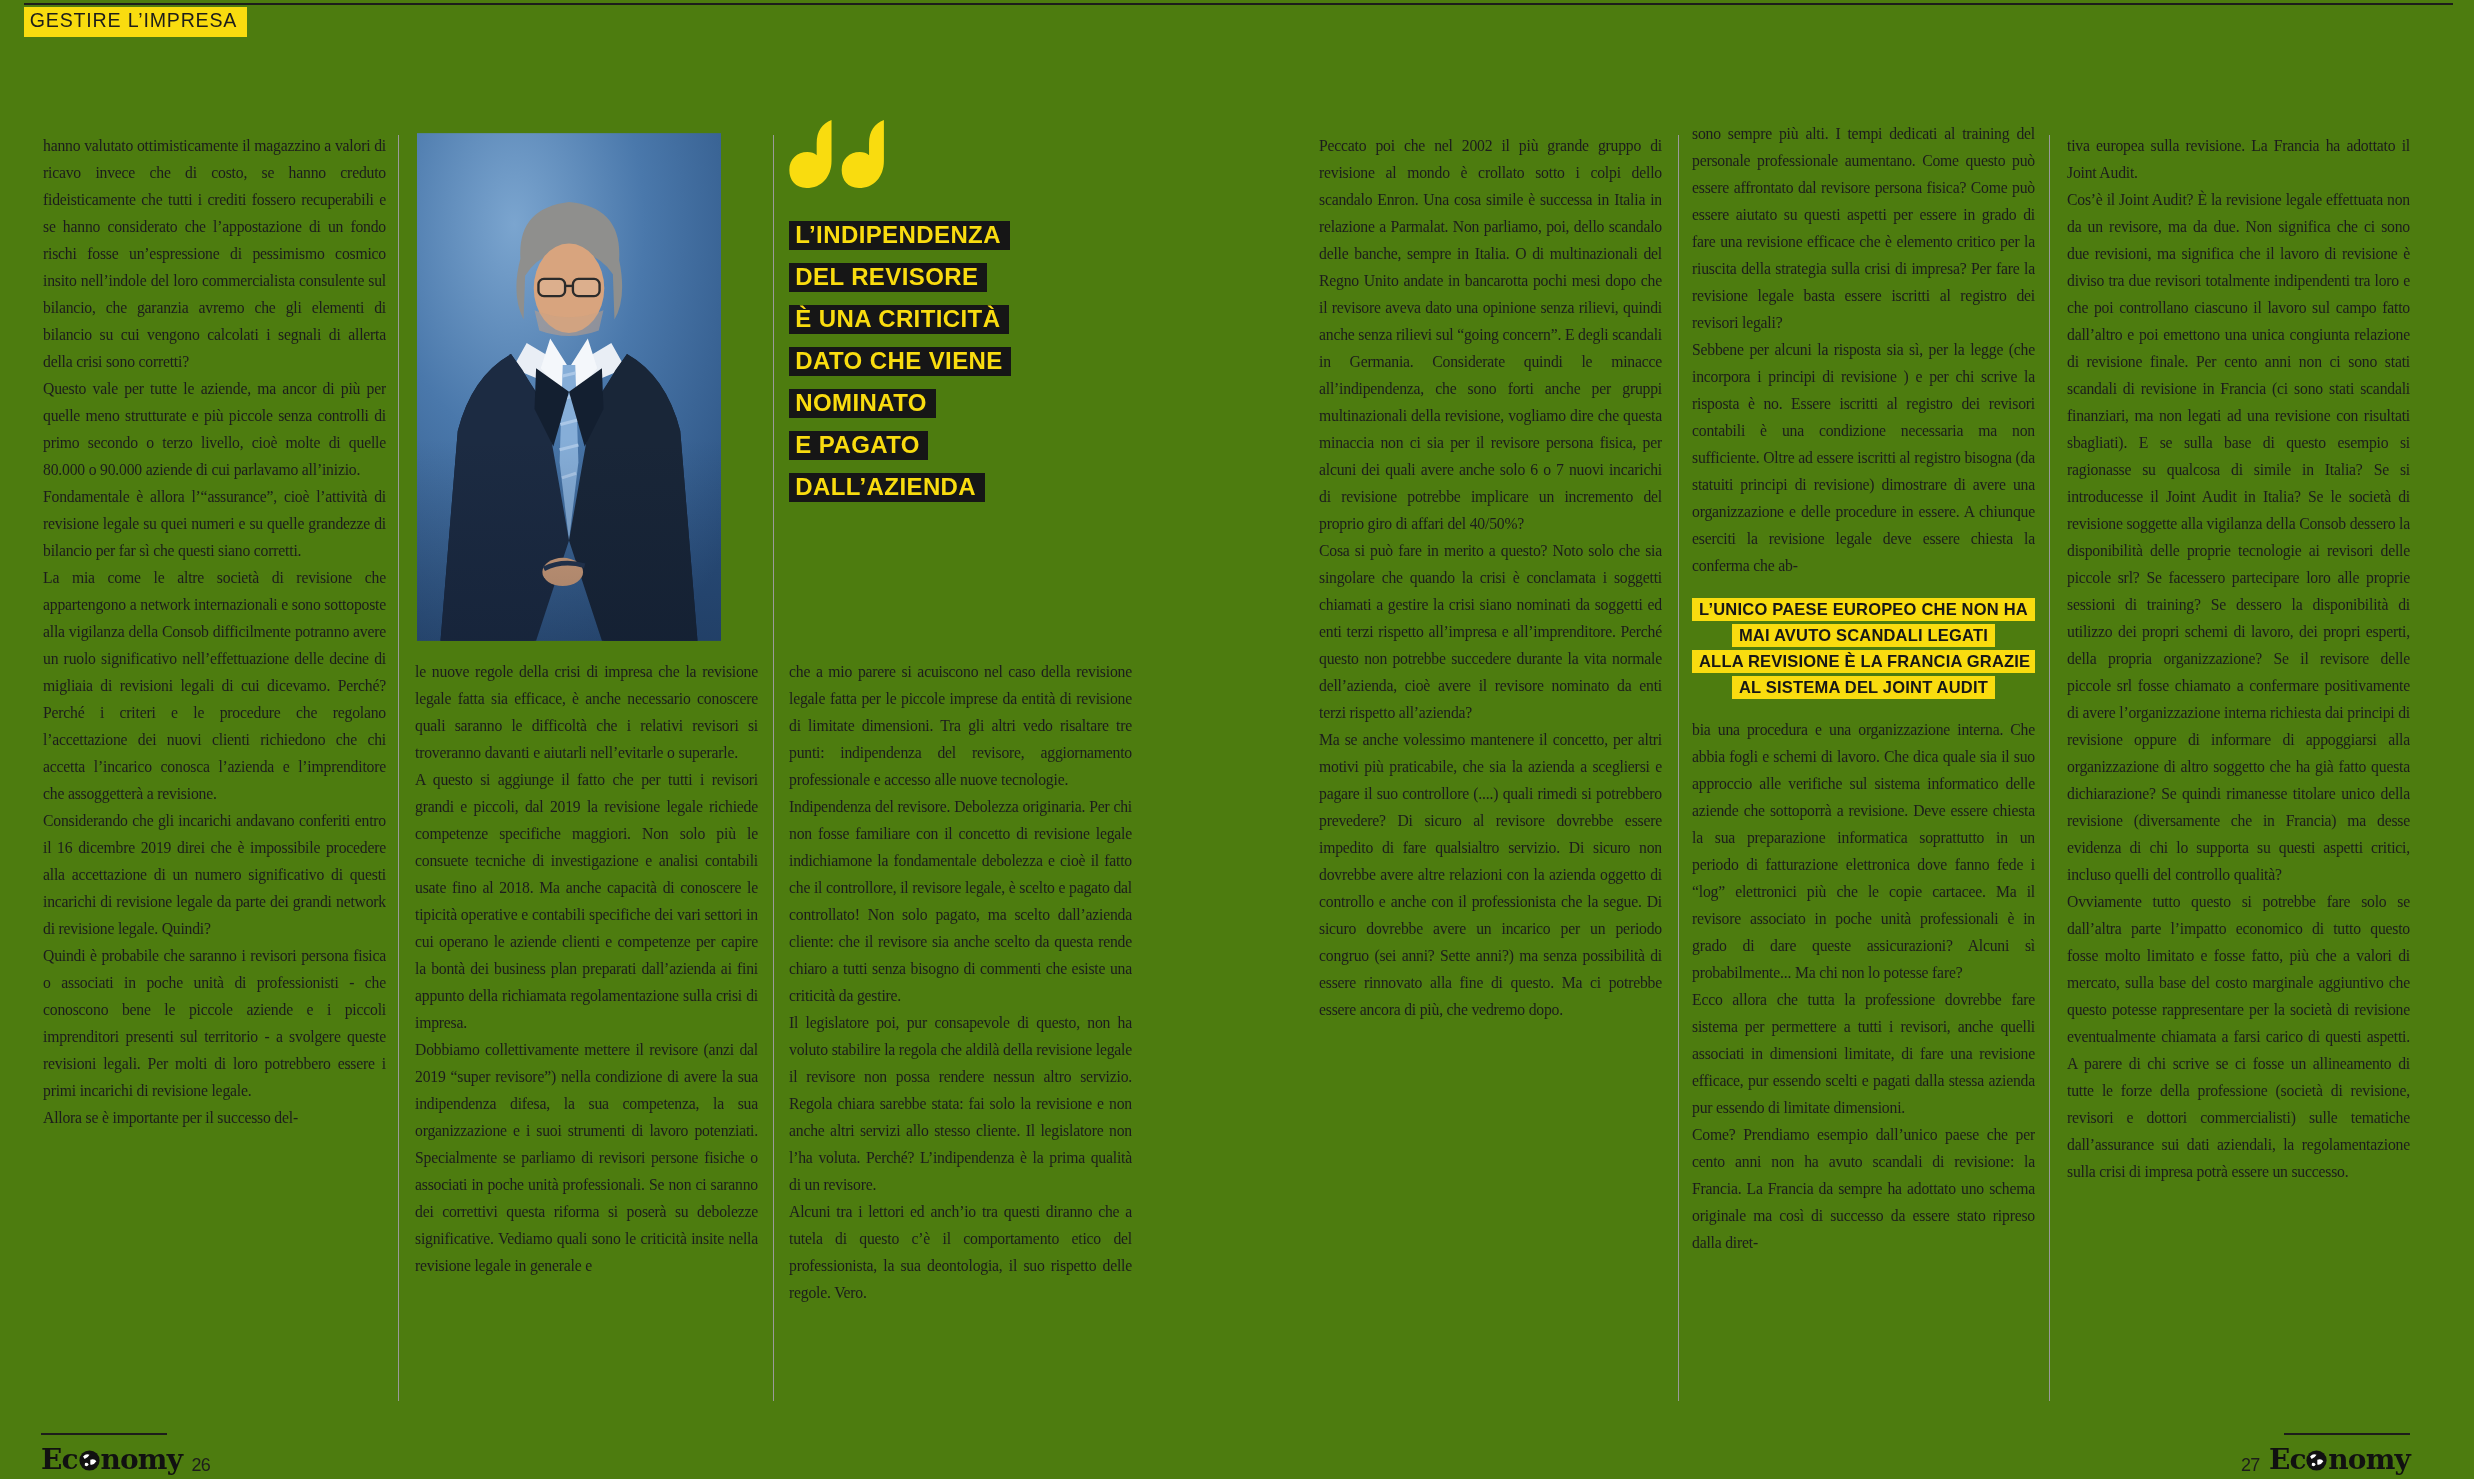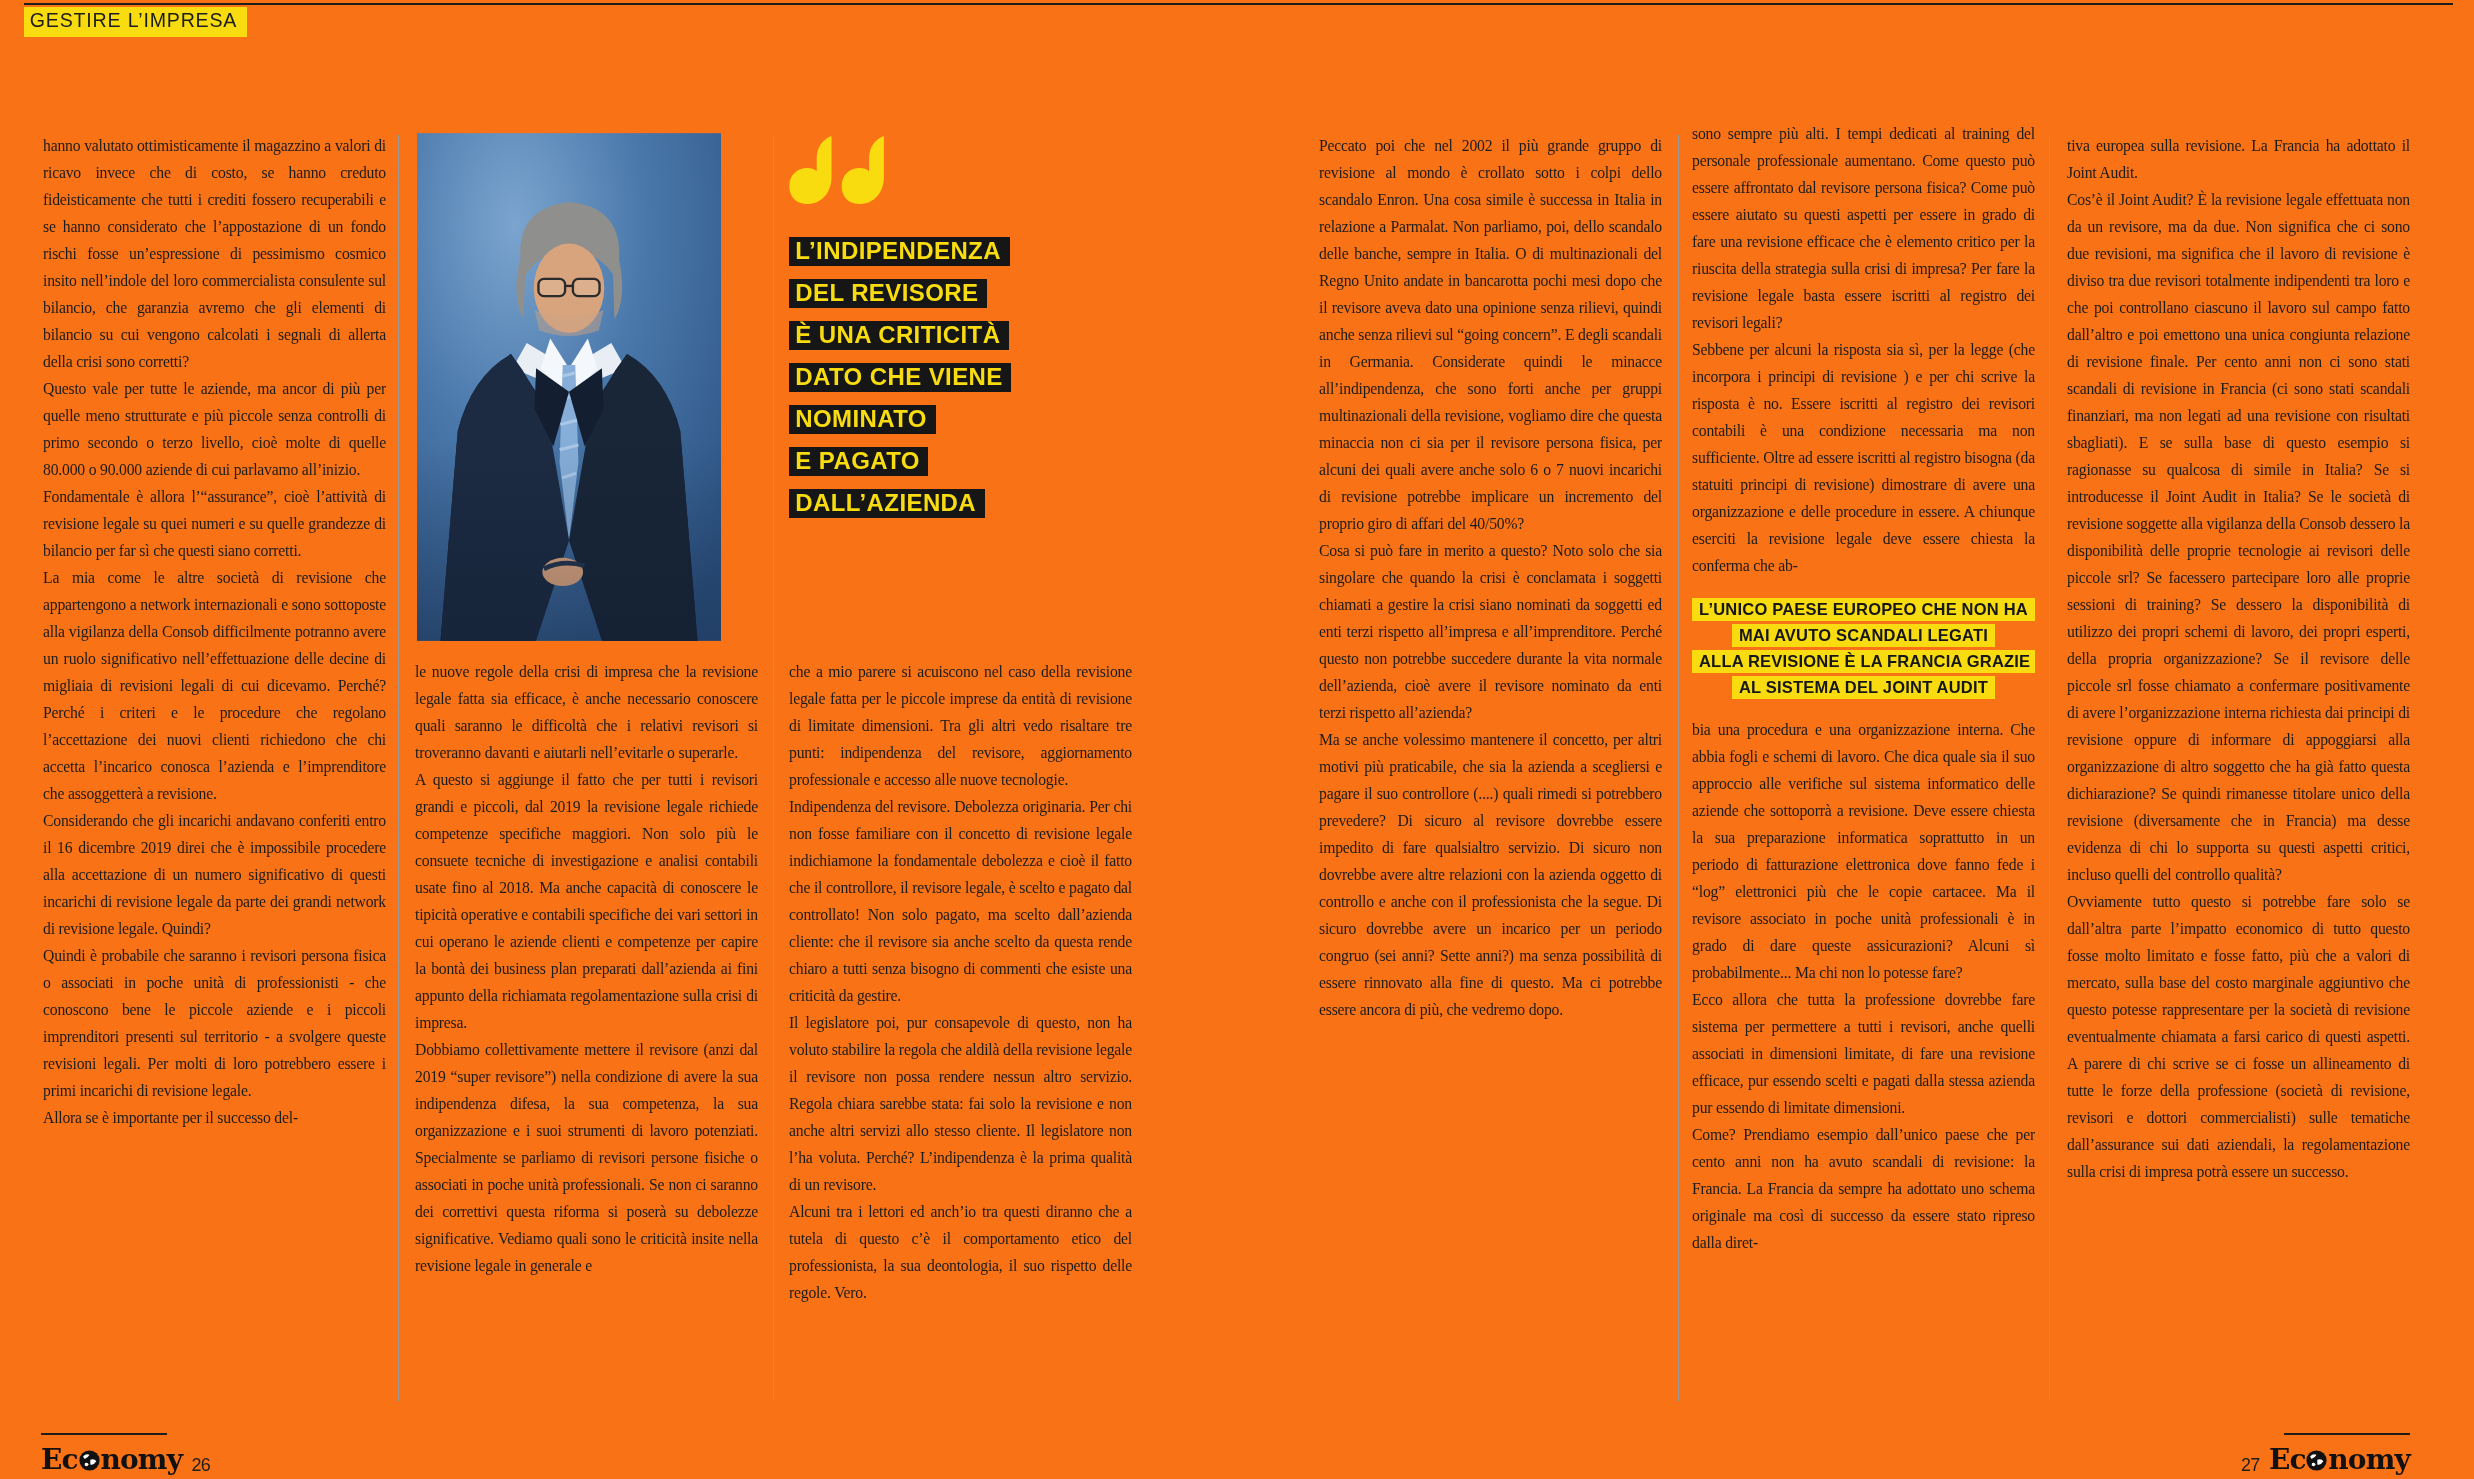--- a/index.html
+++ b/index.html
@@ -1,17 +1,17 @@
 <!DOCTYPE html>
 <html lang="it" style="--yellow: #f9dc0f; --barblack: #161616; --ink: #1c1c1c;font-size:12.5px"><head>
 <meta charset="utf-8">
 <style>
   html,body { margin:0; padding:0; background:#ffffff; }
   .spread {
-    position:relative; width:2475px; height:1479px; background:#f97316;
+    position:relative; width:2475px; height:1479px; background:#4d7c0f;
     font-family:"Liberation Serif","DejaVu Serif",serif; color:var(--ink,#1c1c1c);
     overflow:hidden;
   }
   .top-rule { position:absolute; left:23.5px; right:22px; top:3.1px; height:2.4px; background:#1d1d1b; }
   .section-label {
     position:absolute; left:23.5px; top:7px; background:var(--yellow,#f9dc0f);
     font-family:"Liberation Sans","DejaVu Sans",sans-serif; font-weight:400;
     font-size:19.6px; letter-spacing:0.8px; color:#1d1d1b; padding:2.4px 9.4px 4.7px 6.3px;
     text-transform:uppercase; white-space:nowrap;
   }
@@ -29,21 +29,21 @@
   .col5wrap .sub { position:relative; width:343px; text-align:justify; font-size:15.7px; line-height:27px; letter-spacing:-0.2px; hyphens:auto; }
   .col6 { left:2067px;top:132px; height:1293px; }
   .vdiv { position:absolute; top:135px; width:0.8px; height:1266px; background:#9a9a9a; }
   .d1 { left:398px; } .d2 { left:773px; } .d3 { left:1678px; } .d4 { left:2049px; }
 
   
   .photo { position:absolute; left:417px; top:133px; width:304px; height:508px; overflow:hidden; }
   .photo svg { display:block; }
 
   
-  .pullquote { position:absolute; left:789px; top:136px; width:343px; }
+  .pullquote { position:absolute; left:789px; top:120px; width:343px; }
   .qmark { width:96px; height:68px; margin-bottom:33px; }
   .qline {
     display:table; background:var(--barblack,#161616); color:var(--yellow,#f9dc0f);
     font-family:"Liberation Sans","DejaVu Sans",sans-serif; font-weight:700;
     font-size:24px; line-height:24px; letter-spacing:0.4px; padding:1.6px 8.6px 3.9px 6.3px;
     margin:0 0 12.5px 0; white-space:nowrap;
   }
   
   .highlight { margin:19px 0 17px 0; }
   .hline {

